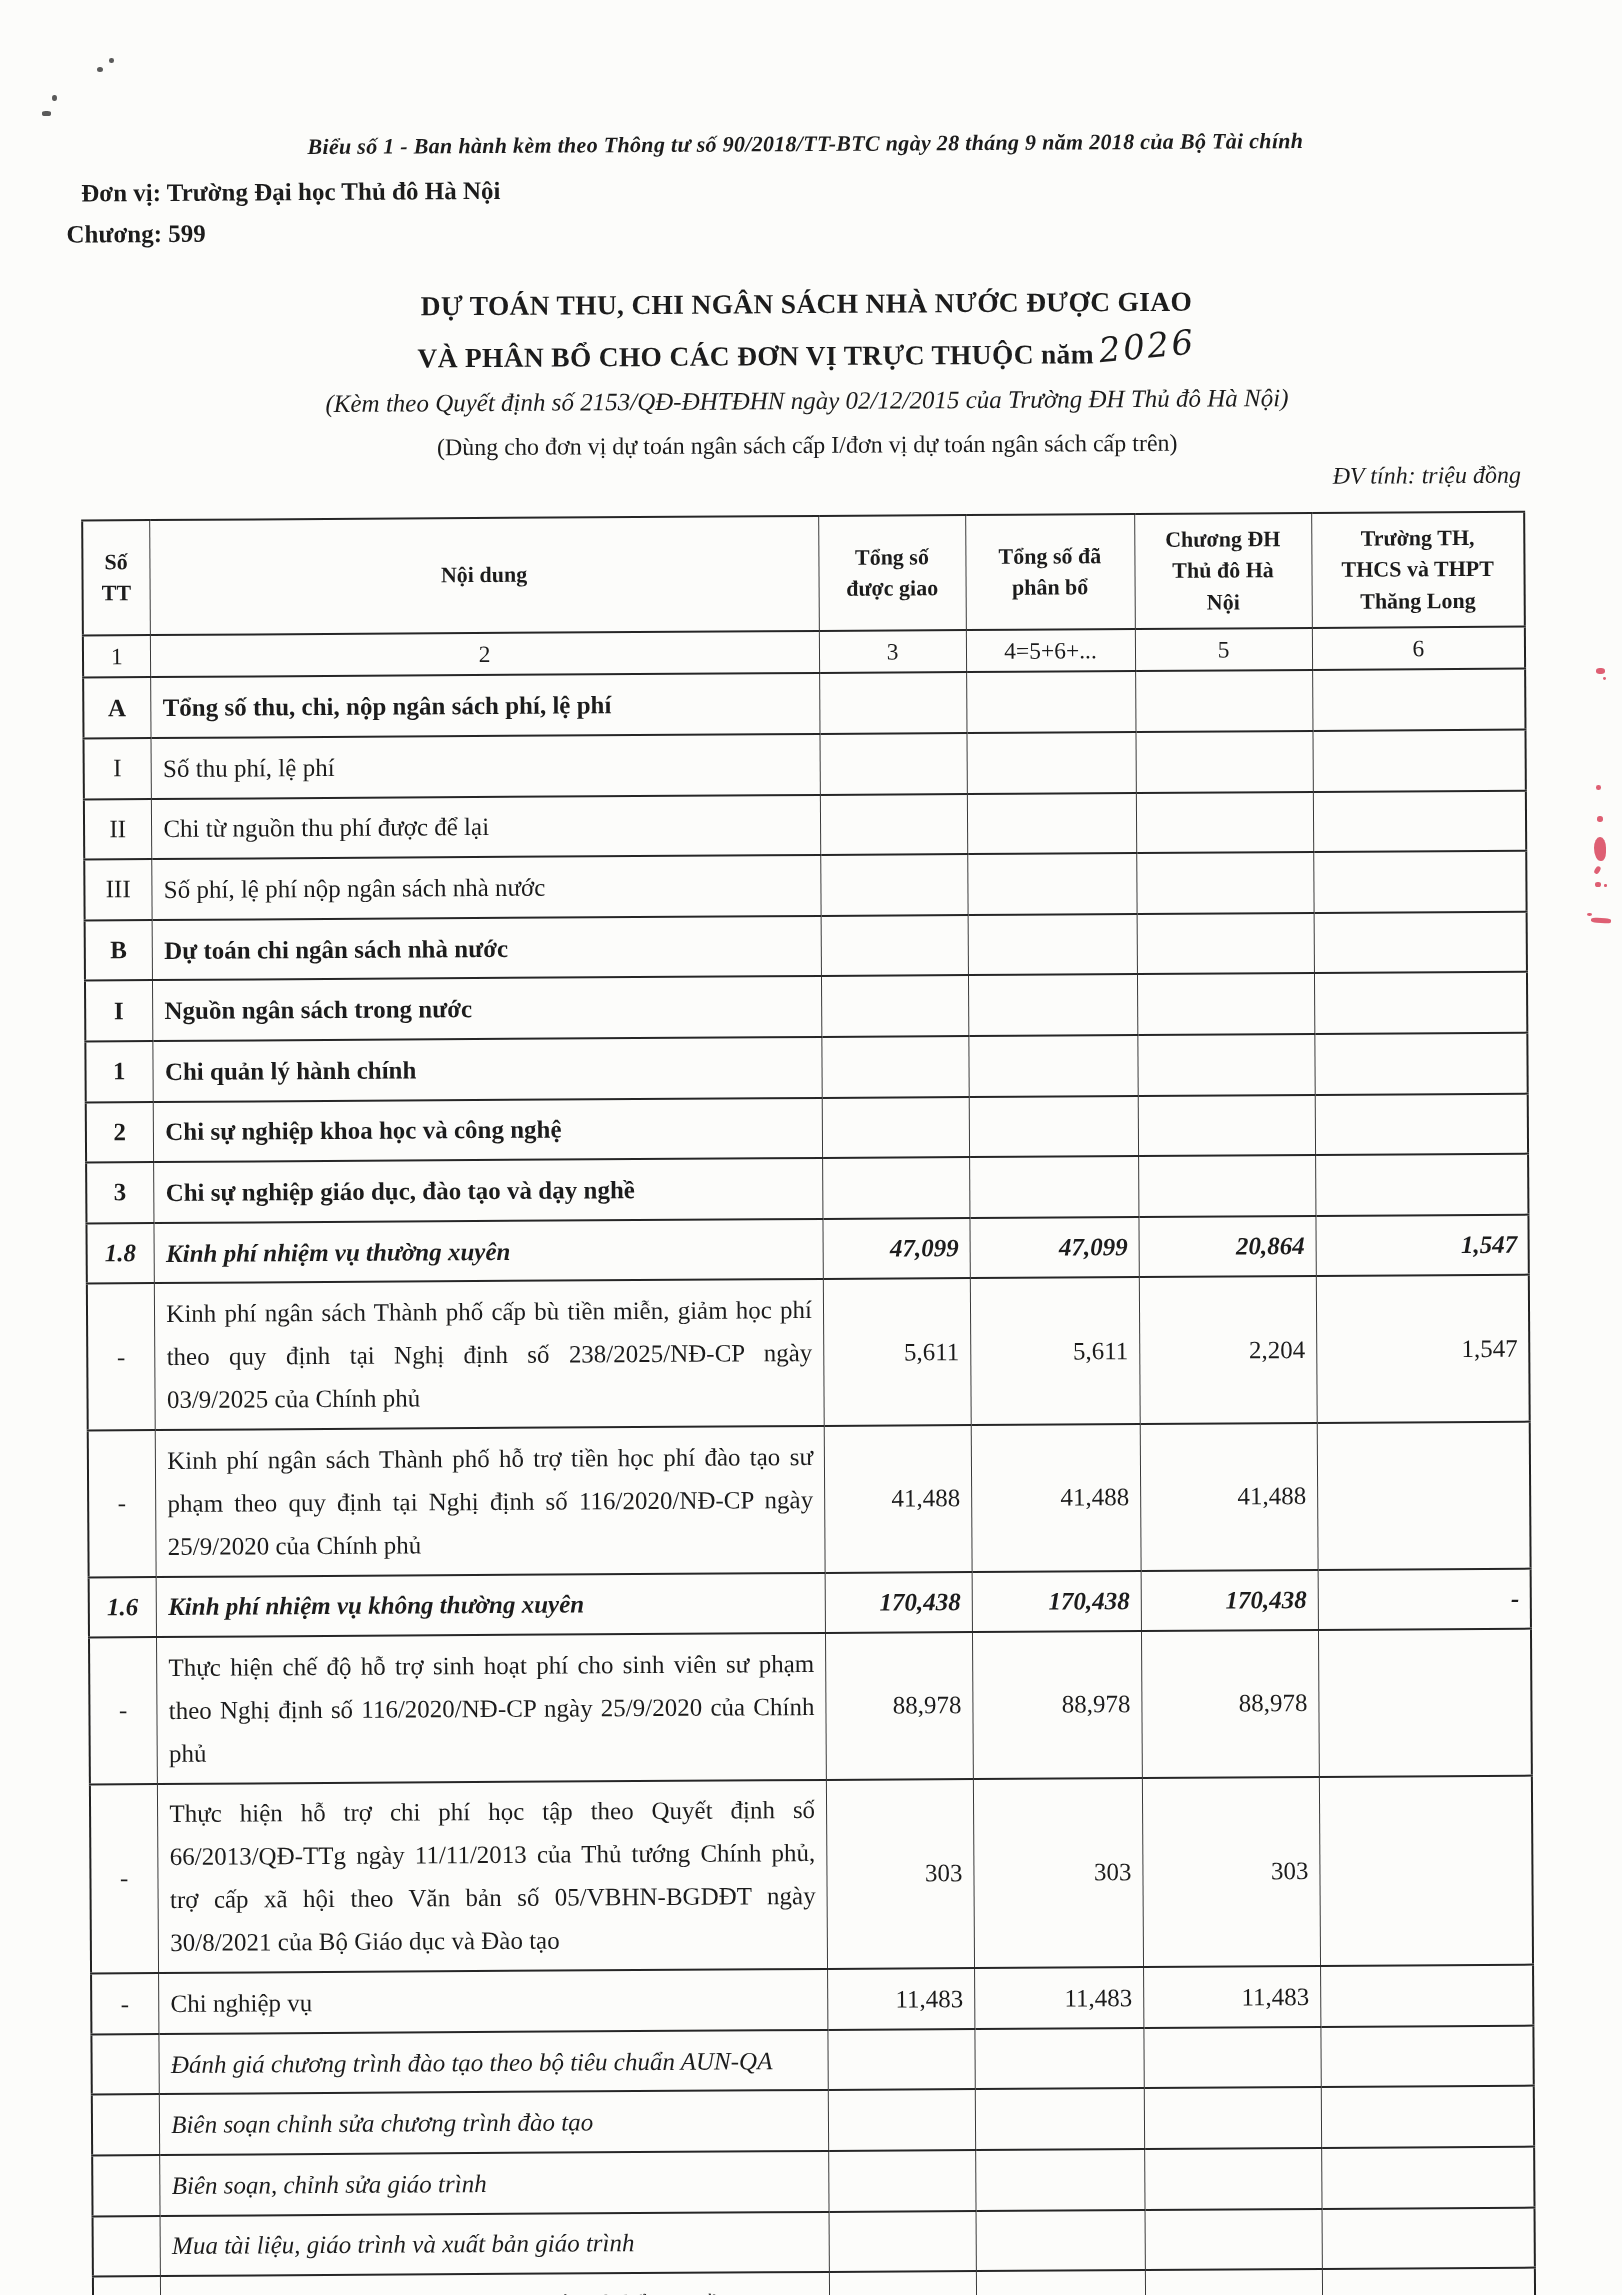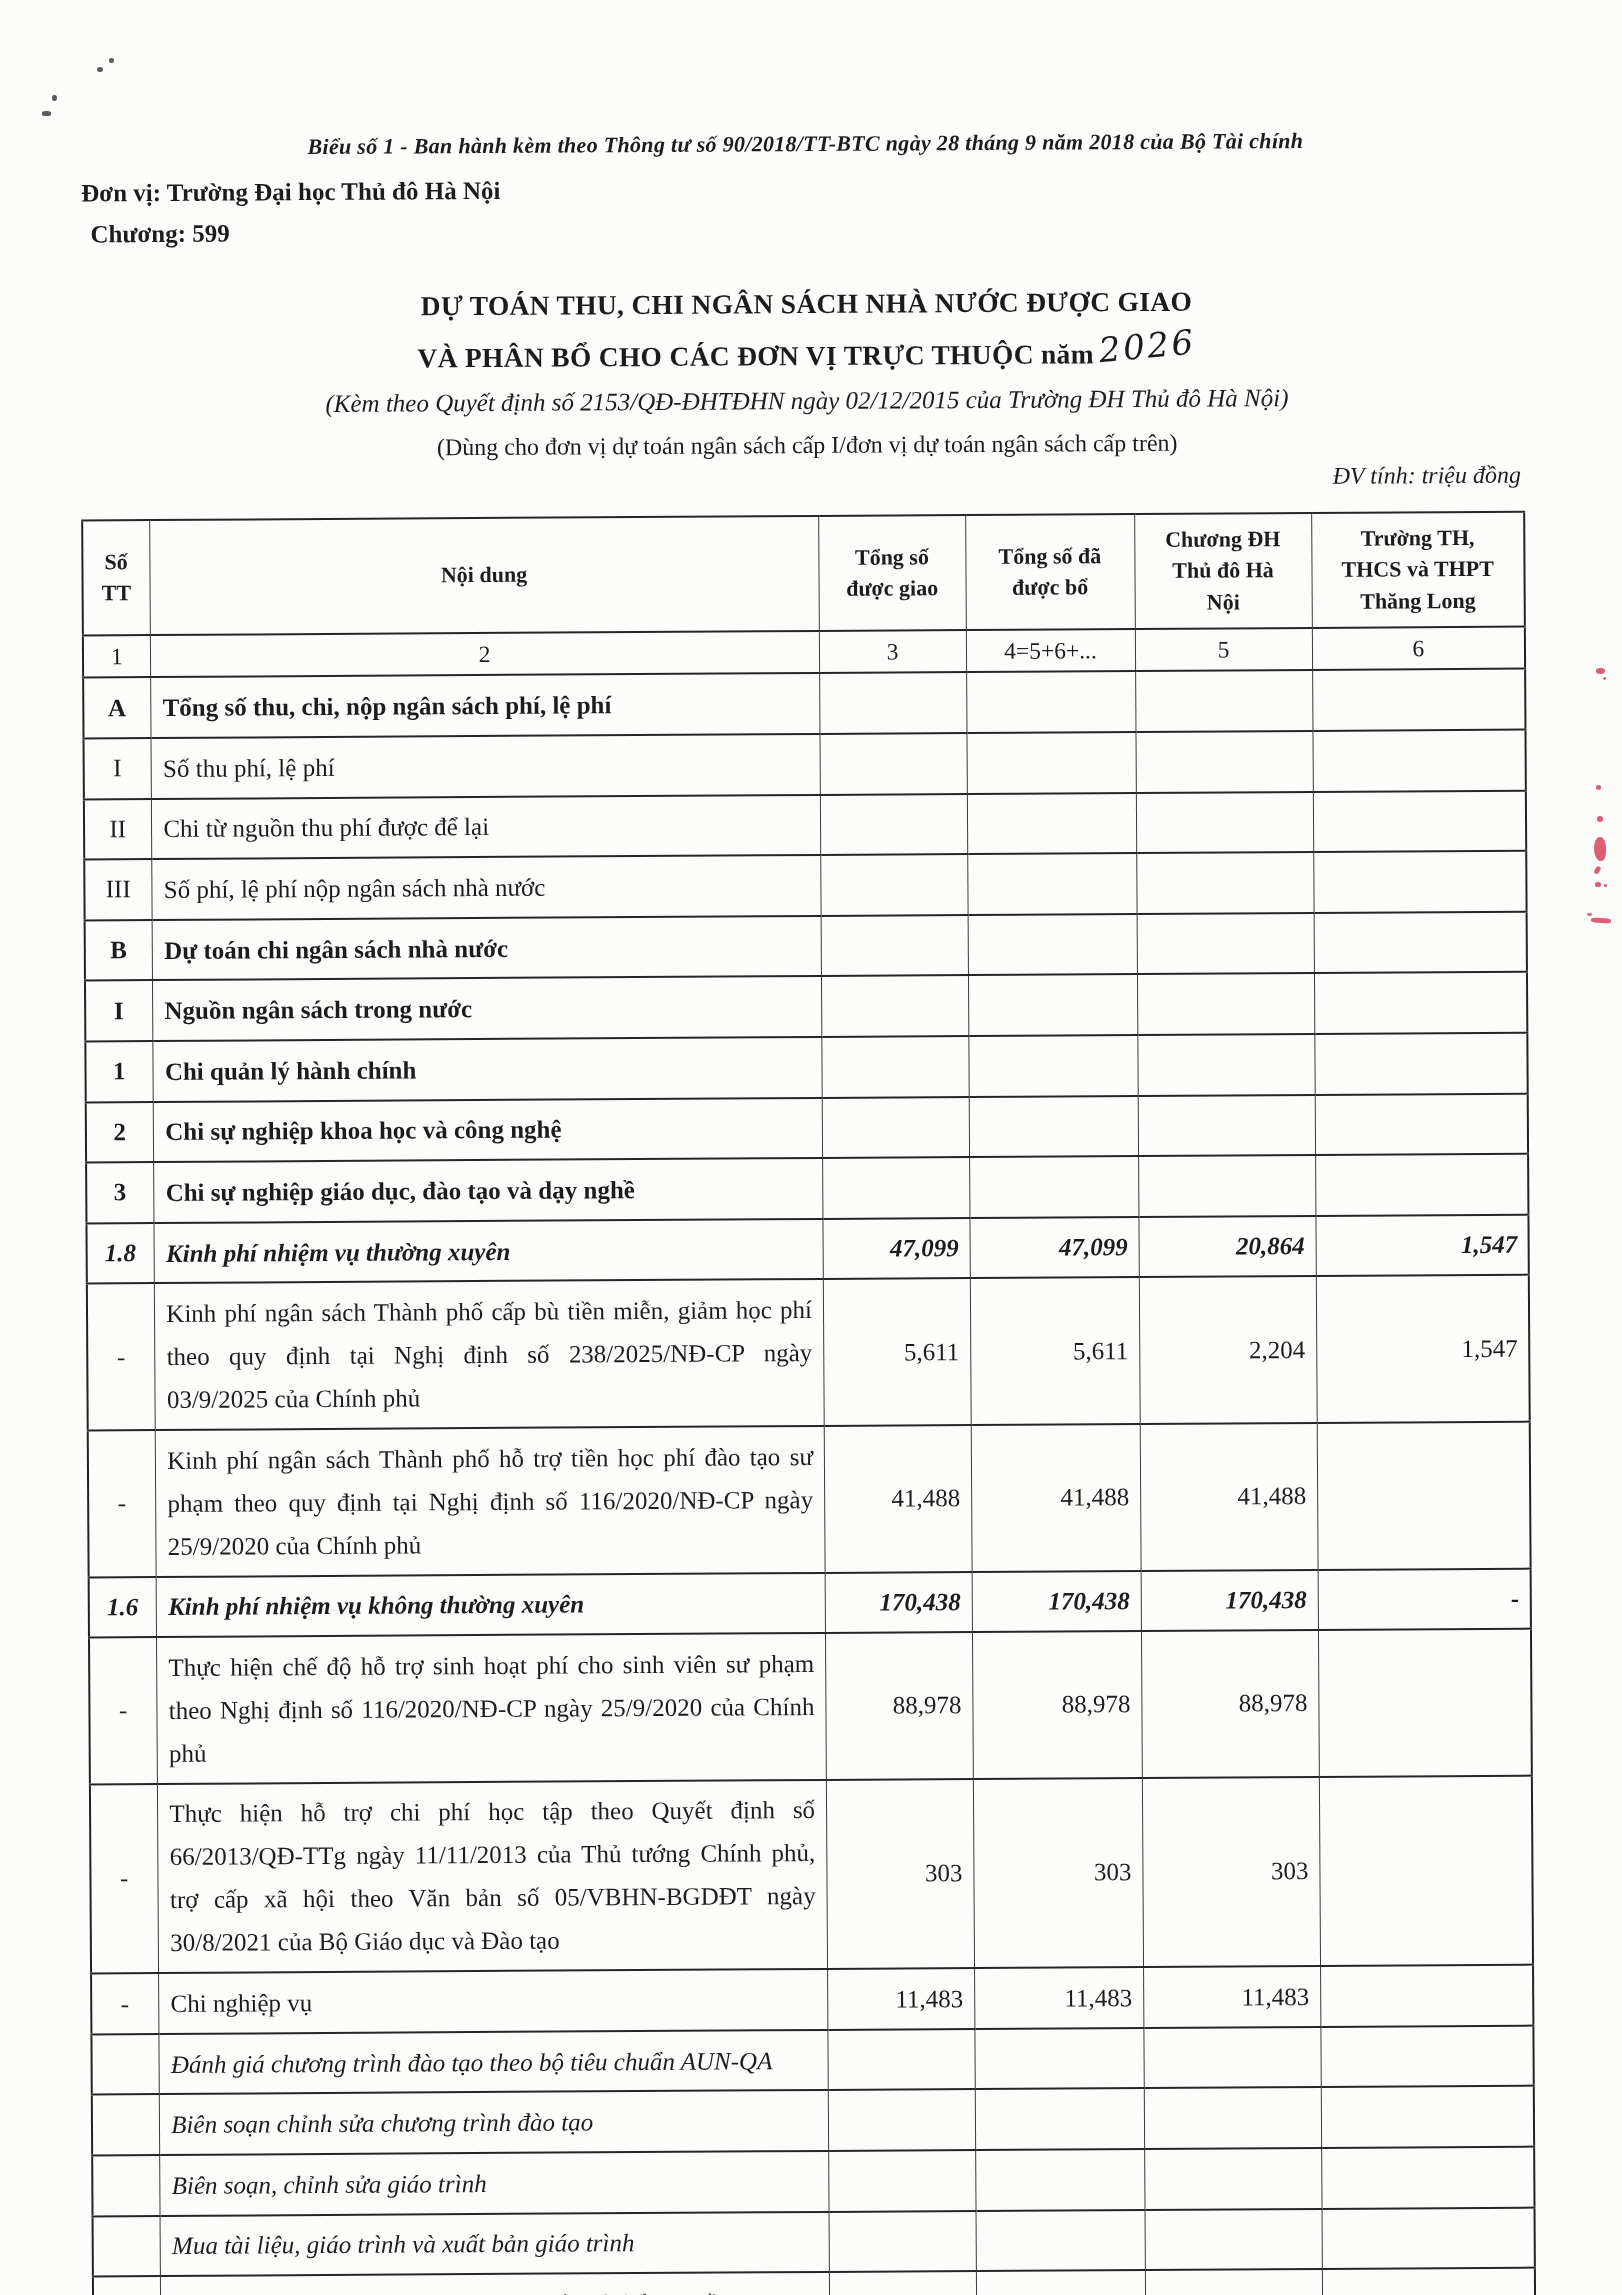--- a/index.html
+++ b/index.html
@@ -24,21 +24,21 @@
     position: absolute; top: 131px; left: 0; width: 1623px;
     text-align: center;
     font-style: italic; font-weight: 600;
     font-size: 22px; letter-spacing: 0.3px;
   }
   .unit-line {
     position: absolute; top: 175px; left: 87px;
     font-weight: 700; font-size: 25px;
   }
   .chapter-line {
-    position: absolute; top: 216px; left: 96px;
+    position: absolute; top: 216px; left: 72px;
     font-weight: 700; font-size: 25px;
   }
   .title-line1 {
     position: absolute; top: 288px; left: 0; width: 1623px;
     text-align: center; font-weight: 700; font-size: 27.5px;
     letter-spacing: 0.3px;
   }
   .title-line2 {
     position: absolute; top: 333px; left: 0; width: 1623px;
     text-align: center; font-weight: 700; font-size: 27.5px;
@@ -155,21 +155,21 @@
         <col style="width:213px">
       </colgroup>
       <thead>
         <tr>
           <th class="hcell">Số
 TT</th>
           <th class="hcell">Nội dung</th>
           <th class="hcell">Tổng số
 được giao</th>
           <th class="hcell">Tổng số đã
-được bổ</th>
+phân bổ</th>
           <th class="hcell">Chương ĐH
 Thủ đô Hà
 Nội</th>
           <th class="hcell">Trường TH,
 THCS và THPT
 Thăng Long</th>
         </tr>
         <tr class="num-row">
           <td>1</td>
           <td>2</td>

